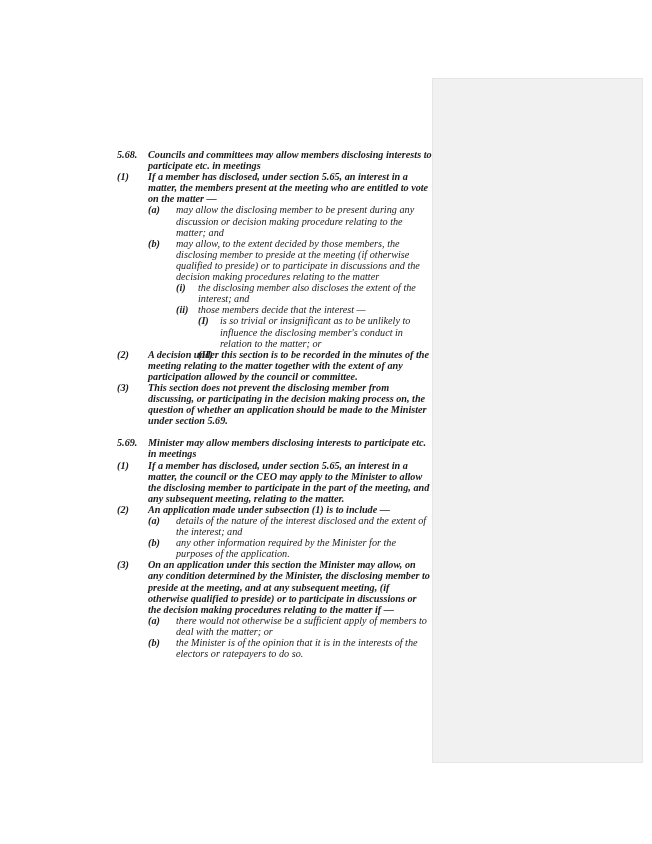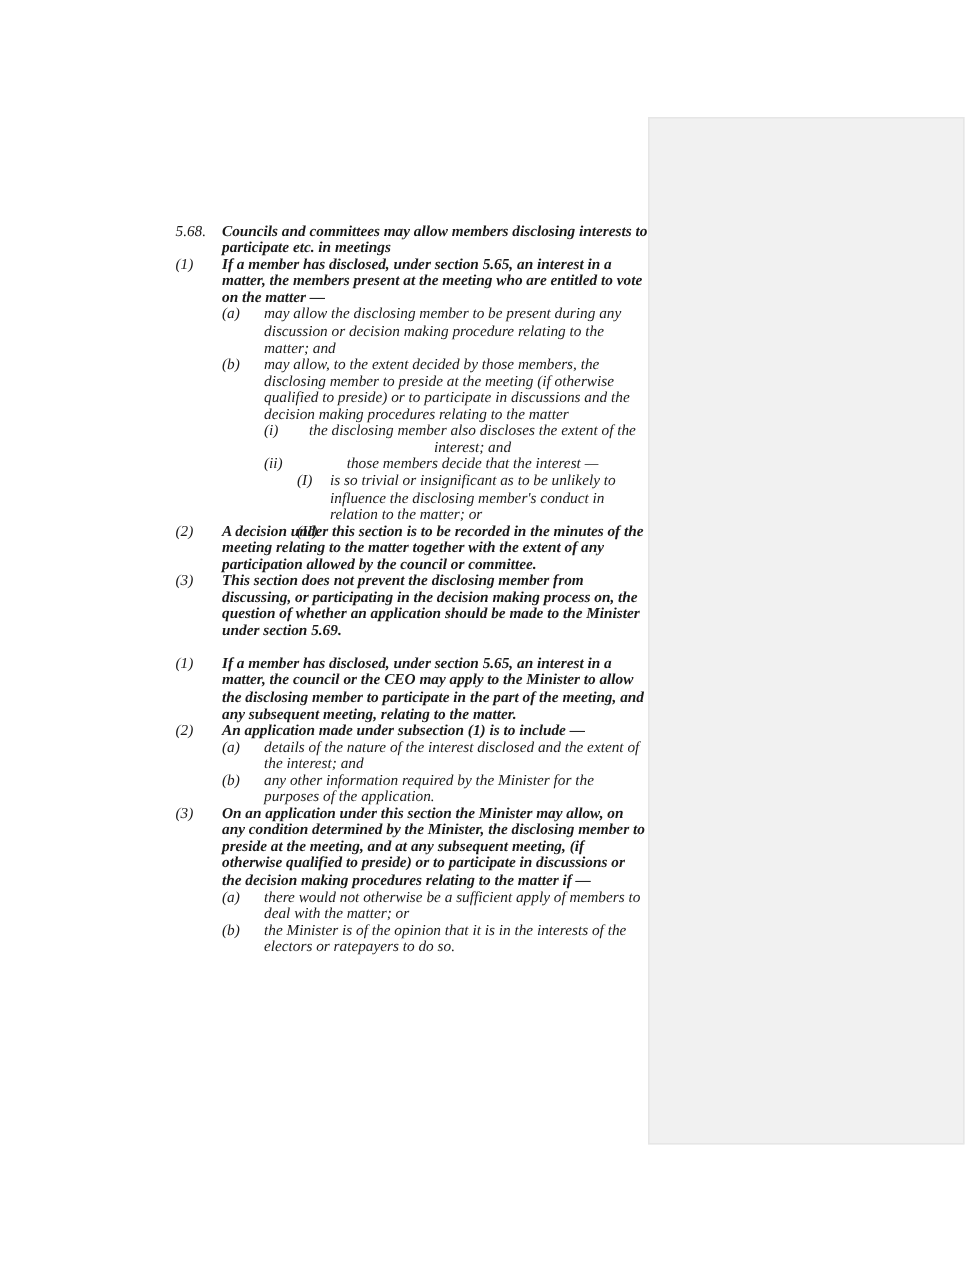--- a/index.html
+++ b/index.html
@@ -10,25 +10,25 @@
   }
   .comment-pane {
     position: absolute; left: 432px; top: 78px; width: 211px; height: 685px;
     background: #f1f1f1; border: 1px solid #e6e6e6; box-sizing: border-box;
   }
   .doc {
     position: absolute; left: 117px; top: 149px; width: 315px;
     font-style: italic; font-size: 10.2px; line-height: 11.1px;
   }
   .row { position: relative; }
-  .num { position: absolute; left: 0; }
+  .num { position: absolute; left: 0; font-weight: bold; }
   .txt { display: block; }
   .l0 .txt { margin-left: 31px; font-weight: bold; }
   .l1 .num { left: 31px; } .l1 .txt { margin-left: 59px; }
-  .l2 .num { left: 59px; } .l2 .txt { margin-left: 81px; text-align: center; }
+  .l2 .num { left: 59px; } .l2 .txt { margin-left: 81px; }
   .l3 .num { left: 81px; } .l3 .txt { margin-left: 103px; }
   .cont { margin-left: 59px; }
   .gap { height: 11px; }
 </style>
 </head>
 <body>
 
 <div class="comment-pane"></div>
 
 <div class="doc">
@@ -69,20 +69,24 @@
     <span class="txt">A decision under this section is to be recorded in the minutes of the meeting relating to the matter together with the extent of any participation allowed by the council or committee.</span>
   </div>
   <div class="row l0">
     <span class="num">(3)</span>
     <span class="txt">This section does not prevent the disclosing member from discussing, or participating in the decision making process on, the question of whether an application should be made to the Minister under section 5.69.</span>
   </div>
 
   <div class="gap"></div>
 
   <div class="row l0">
+    <span class="num">5.69.</span>
+    <span class="txt">Minister may allow members disclosing interests to participate etc. in meetings</span>
+  </div>
+  <div class="row l0">
     <span class="num">(1)</span>
     <span class="txt">If a member has disclosed, under section 5.65, an interest in a matter, the council or the CEO may apply to the Minister to allow the disclosing member to participate in the part of the meeting, and any subsequent meeting, relating to the matter.</span>
   </div>
   <div class="row l0">
     <span class="num">(2)</span>
     <span class="txt">An application made under subsection (1) is to include —</span>
   </div>
   <div class="row l1">
     <span class="num">(a)</span>
     <span class="txt">details of the nature of the interest disclosed and the extent of the interest; and</span>

